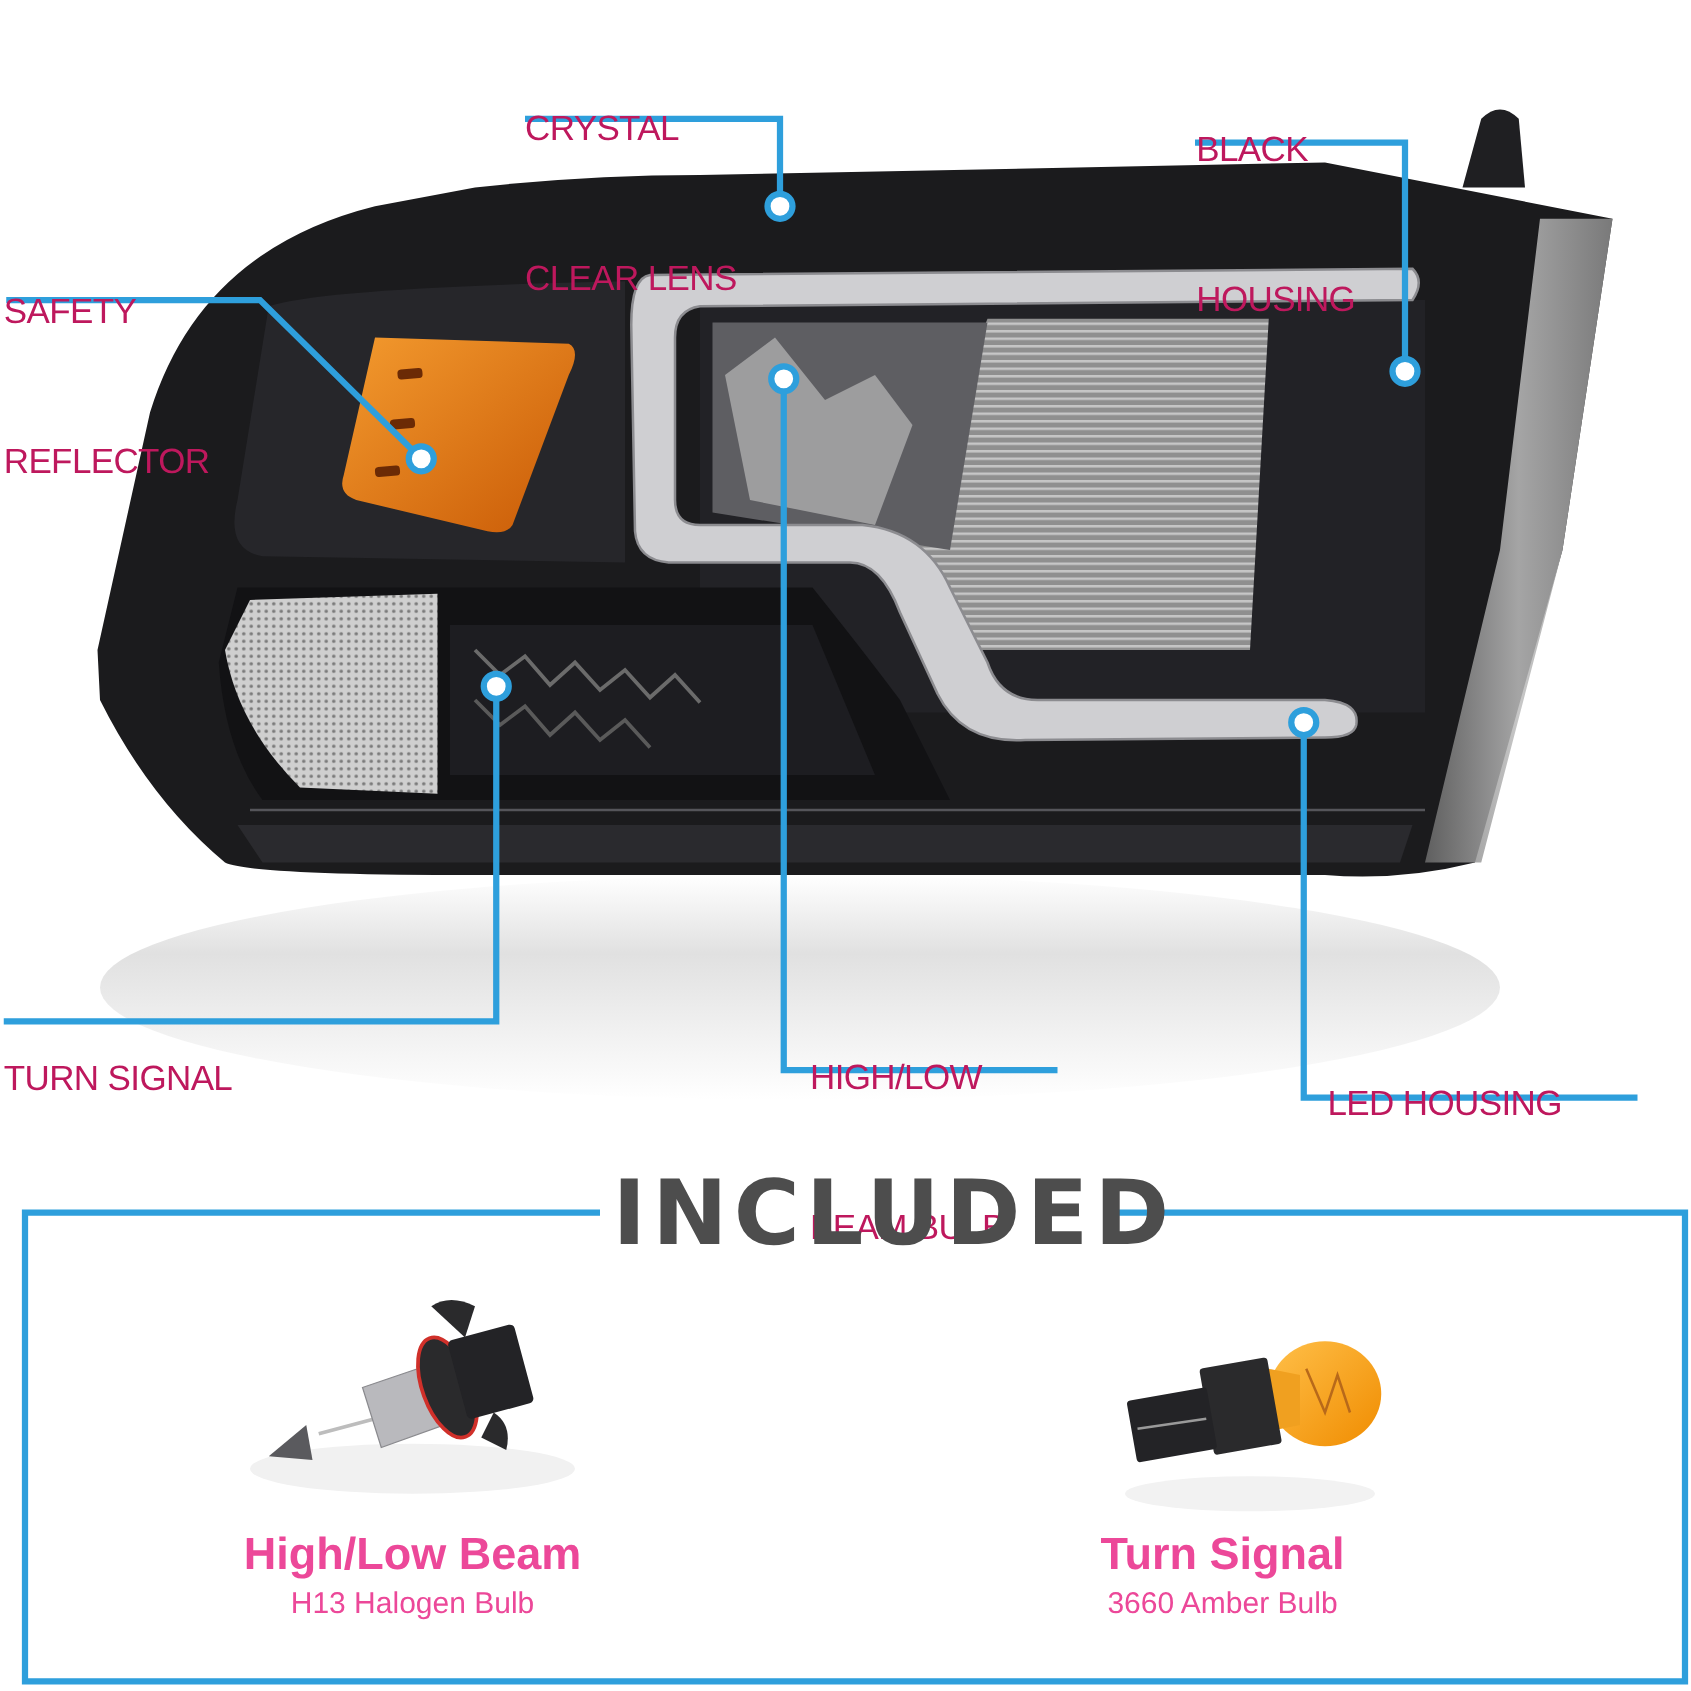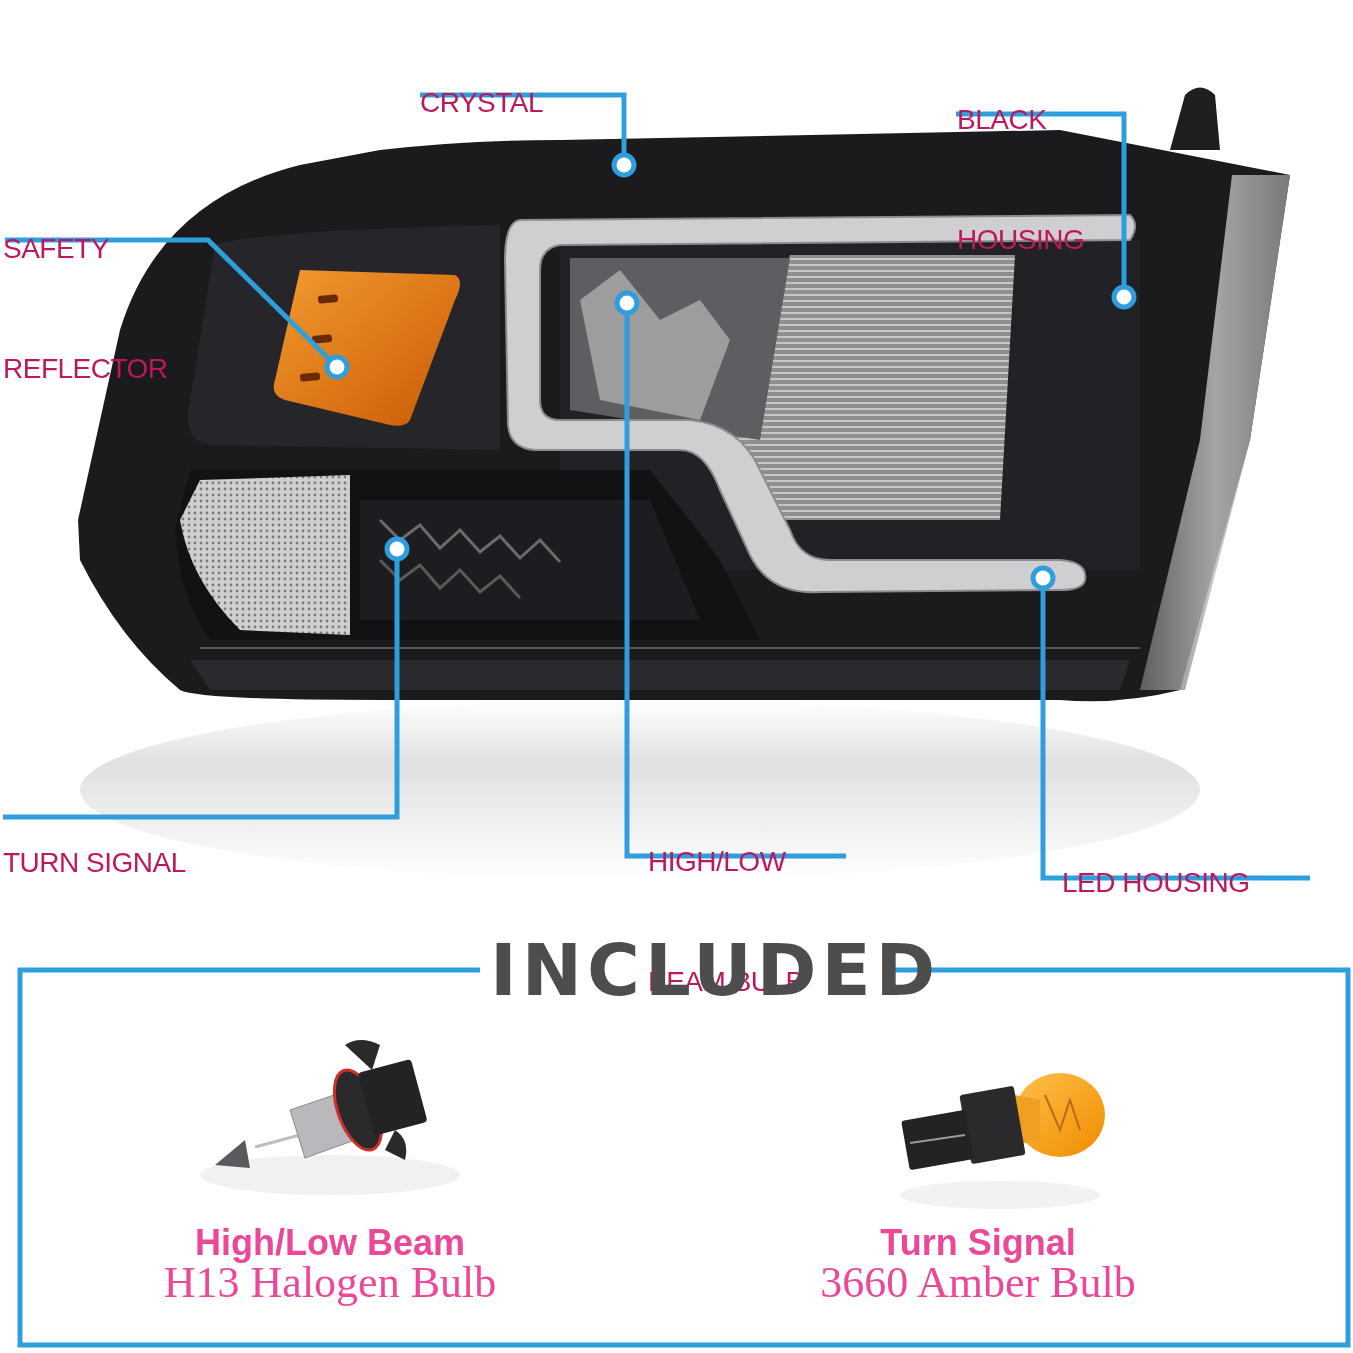--- a/index.html
+++ b/index.html
@@ -6,21 +6,21 @@
   body { width:1353px; height:1353px; position:relative; overflow:hidden;
          font-family:"Liberation Sans", "DejaVu Sans", sans-serif; }
   .stage { position:absolute; left:0; top:0; width:1353px; height:1353px; }
   .callout-text { position:absolute; color:#be185d; font-size:28px; line-height:40px;
                   letter-spacing:-0.5px; white-space:pre; font-family:"Liberation Sans", sans-serif; }
   .title-inc { position:absolute; left:490px; top:934px; width:380px; text-align:right;
                font-size:72px; font-weight:bold; color:#4d4d4d; letter-spacing:5px; line-height:72px;
                font-family:"DejaVu Sans", sans-serif; }
   .item-cap { position:absolute; text-align:center; color:#ec4899; }
   .item-cap .b { font-weight:bold; font-size:36px; line-height:40px; display:block; }
-  .item-cap .r { font-size:44px; line-height:40px; display:block;font-family:Liberation Serif, serif; }
+  .item-cap .r { font-size:24px; line-height:40px; display:block; }
   svg { position:absolute; left:0; top:0; }
 </style>
 </head>
 <body>
 
 <div class="stage">
 
   <svg width="1353" height="1353" viewBox="0 0 1353 1353">
     <defs>
       <linearGradient id="refl" x1="0" y1="0" x2="0" y2="1">
@@ -125,20 +125,21 @@
       <path d="M1015 1095 L1040 1100 L1040 1140 L1015 1145 Z" fill="#f0a020"></path>
       <rect x="965" y="1090" width="55" height="70" rx="3" fill="#2a2a2c" transform="rotate(-10 992 1125)"></rect>
       <rect x="905" y="1115" width="65" height="50" rx="3" fill="#232326" transform="rotate(-10 937 1140)"></rect>
       <line x1="910" y1="1143" x2="965" y2="1135" stroke="#9a9a9a" stroke-width="2"></line>
       <path d="M1045 1095 L1060 1130 L1070 1100 L1080 1130" stroke="#b8691a" stroke-width="2" fill="none"></path>
     </g>
   </svg>
 
   <div class="callout-text" style="left:420px; top:3px;">
     <div>CRYSTAL</div>
+    <div>CLEAR LENS</div>
   </div>
   <div class="callout-text" style="left:3px; top:149px;">
     <div>SAFETY</div>
     <div>REFLECTOR</div>
   </div>
   <div class="callout-text" style="left:957px; top:20px;">
     <div>BLACK</div>
     <div>HOUSING</div>
   </div>
   <div class="callout-text" style="left:3px; top:763px;">

